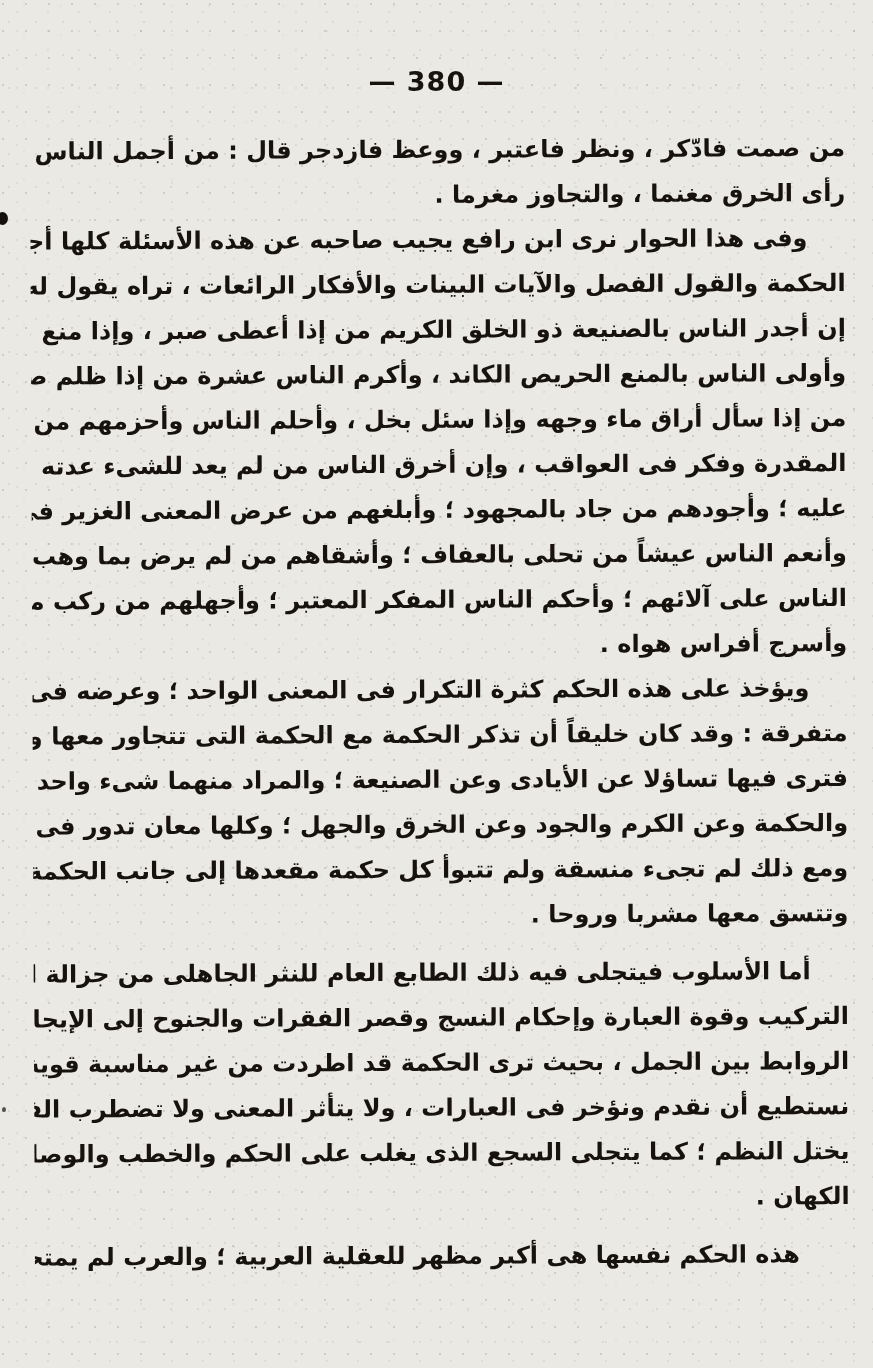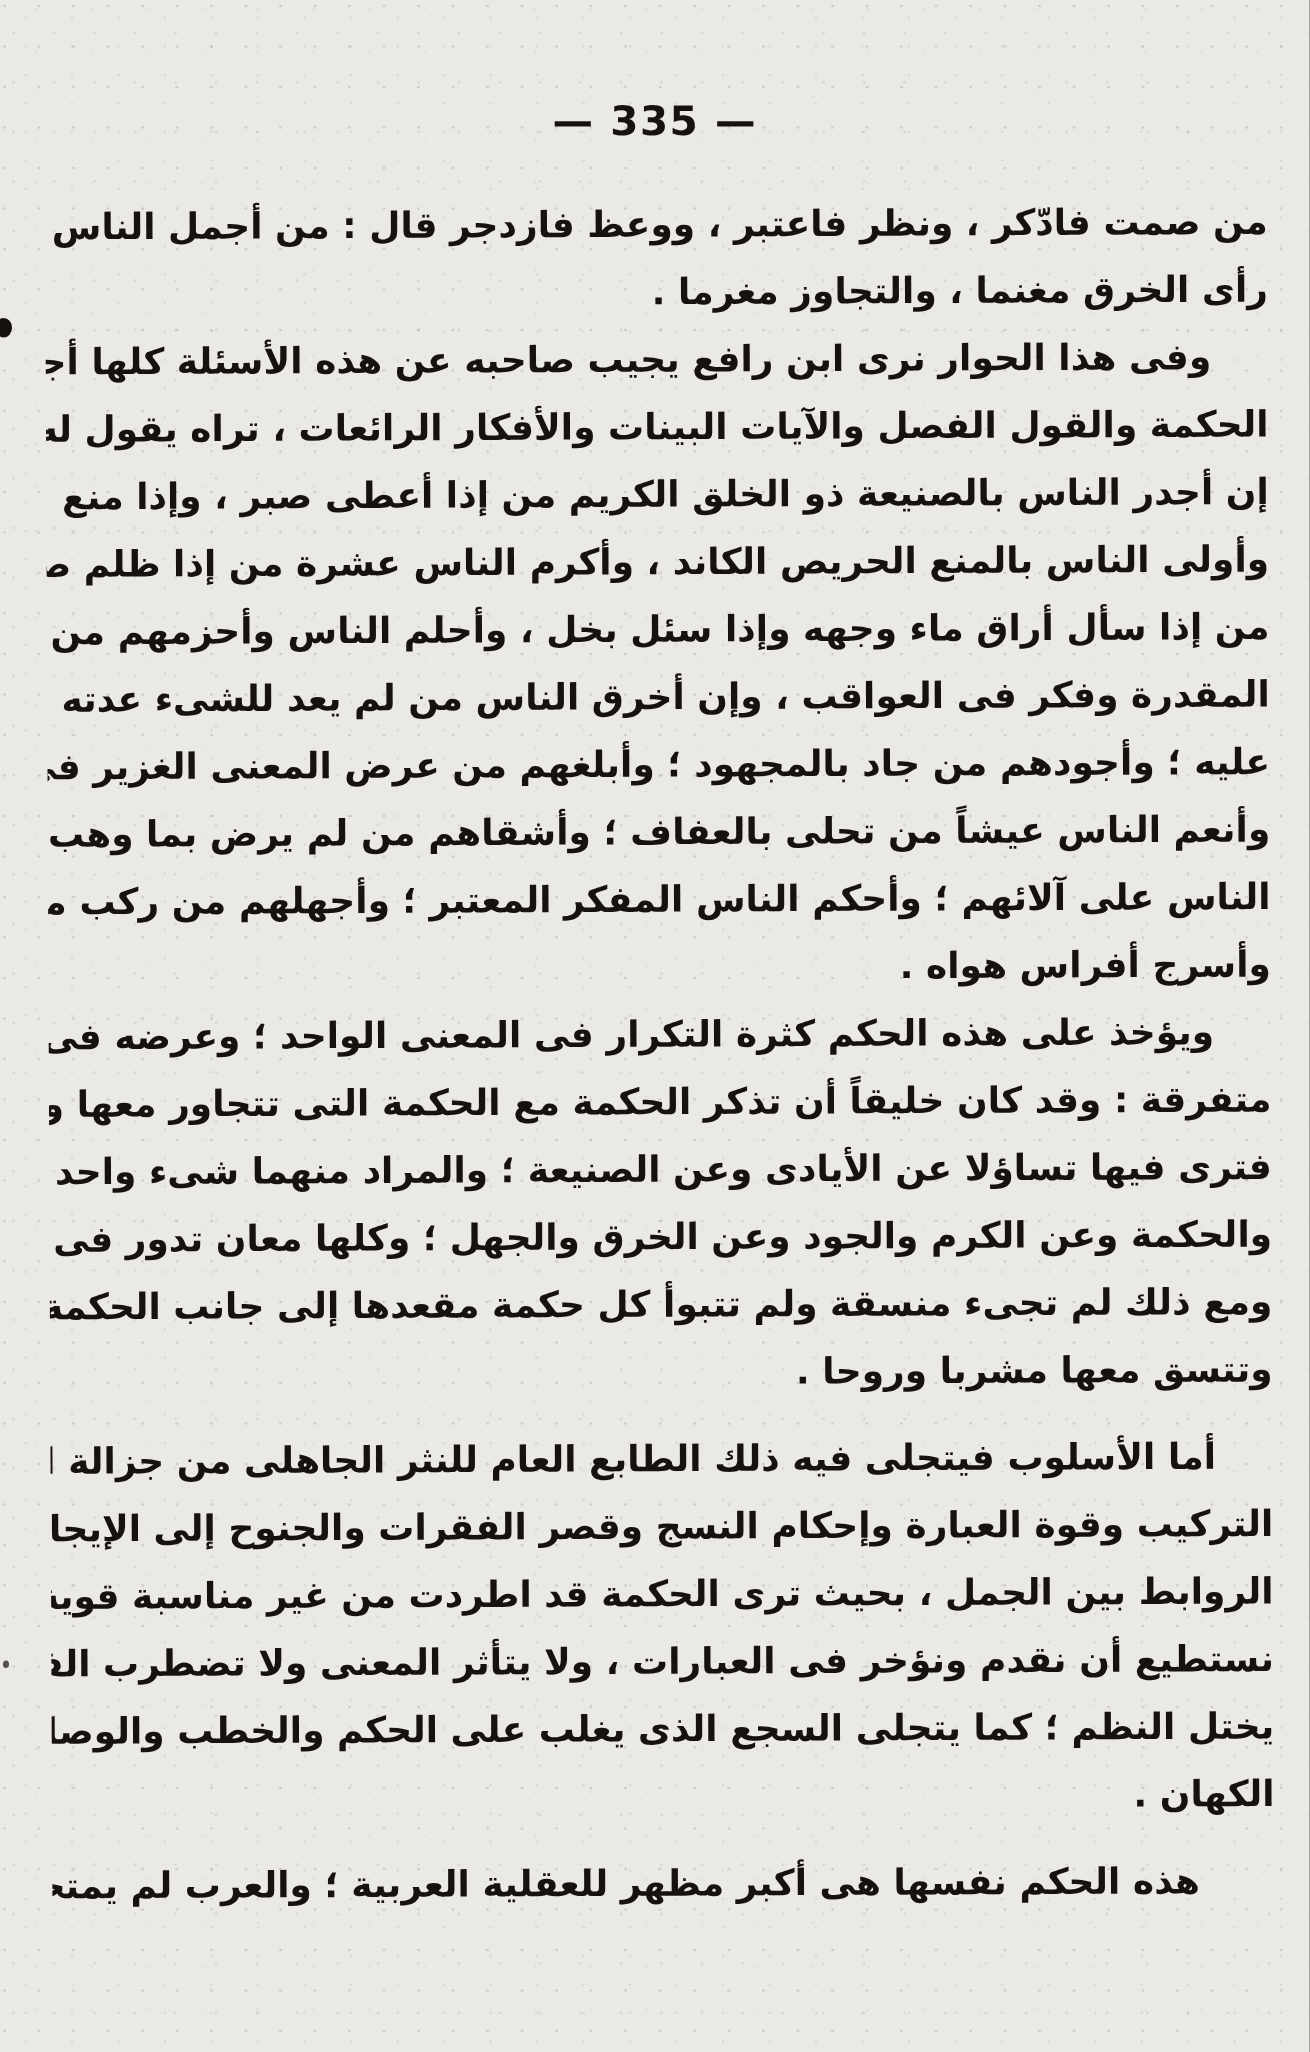--- a/index.html
+++ b/index.html
@@ -52,21 +52,21 @@
   .ink-speck{
     position:absolute;background:#15100c;border-radius:50%;
   }
   .speck-a{left:-3px;top:212px;width:11px;height:13px;}
   .speck-b{left:2px;top:1107px;width:4px;height:5px;opacity:.7;}
 </style>
 </head>
 <body>
 
 <div class="page">
-  <div class="page-number">— 335 —</div>
+  <div class="page-number">— 380 —</div>
 
   <div class="text-block">
       <div class="para">
         <div class="line">من صمت فادّكر ، ونظر فاعتبر ، ووعظ فازدجر قال : من أجمل الناس ، قال : من</div>
         <div class="line last">رأى الخرق مغنما ، والتجاوز مغرما .</div>
       </div>
       <div class="para">
         <div class="line indent">وفى هذا الحوار نرى ابن رافع يجيب صاحبه عن هذه الأسئلة كلها أجوبة سداها</div>
         <div class="line">الحكمة والقول الفصل والآيات البينات والأفكار الرائعات ، تراه يقول له :</div>
         <div class="line">إن أجدر الناس بالصنيعة ذو الخلق الكريم من إذا أعطى صبر ، وإذا منع عذر ،</div>

